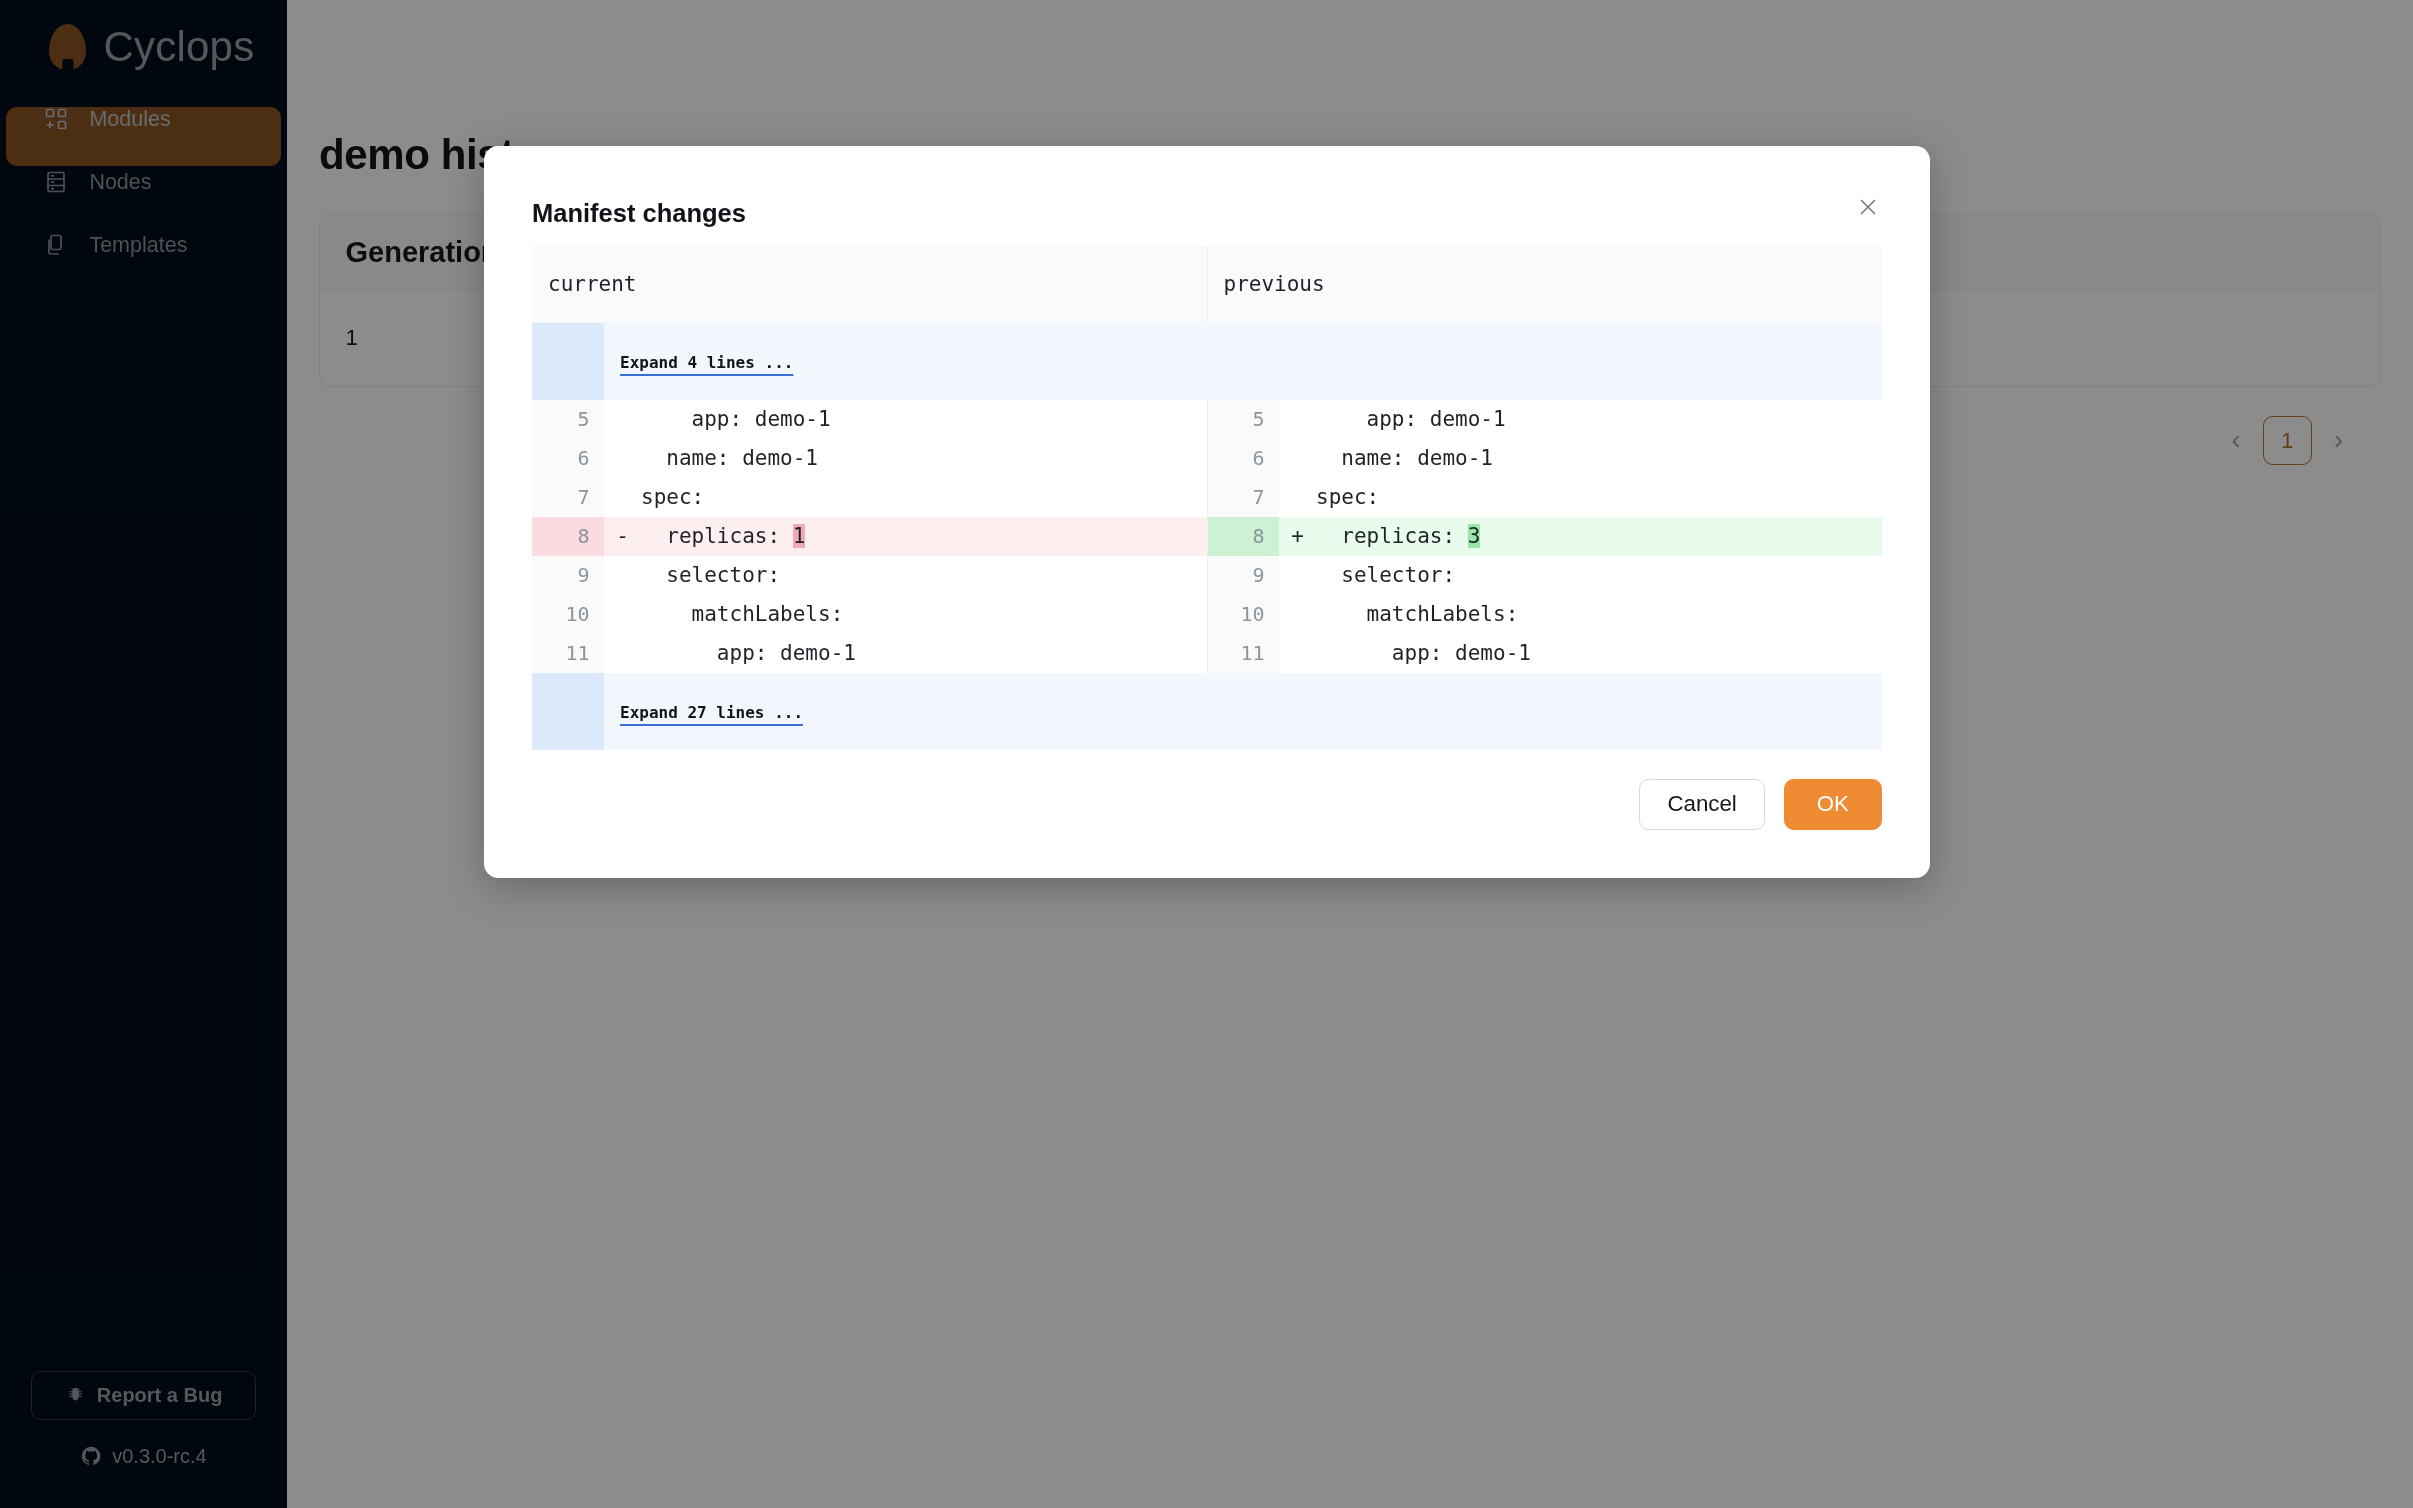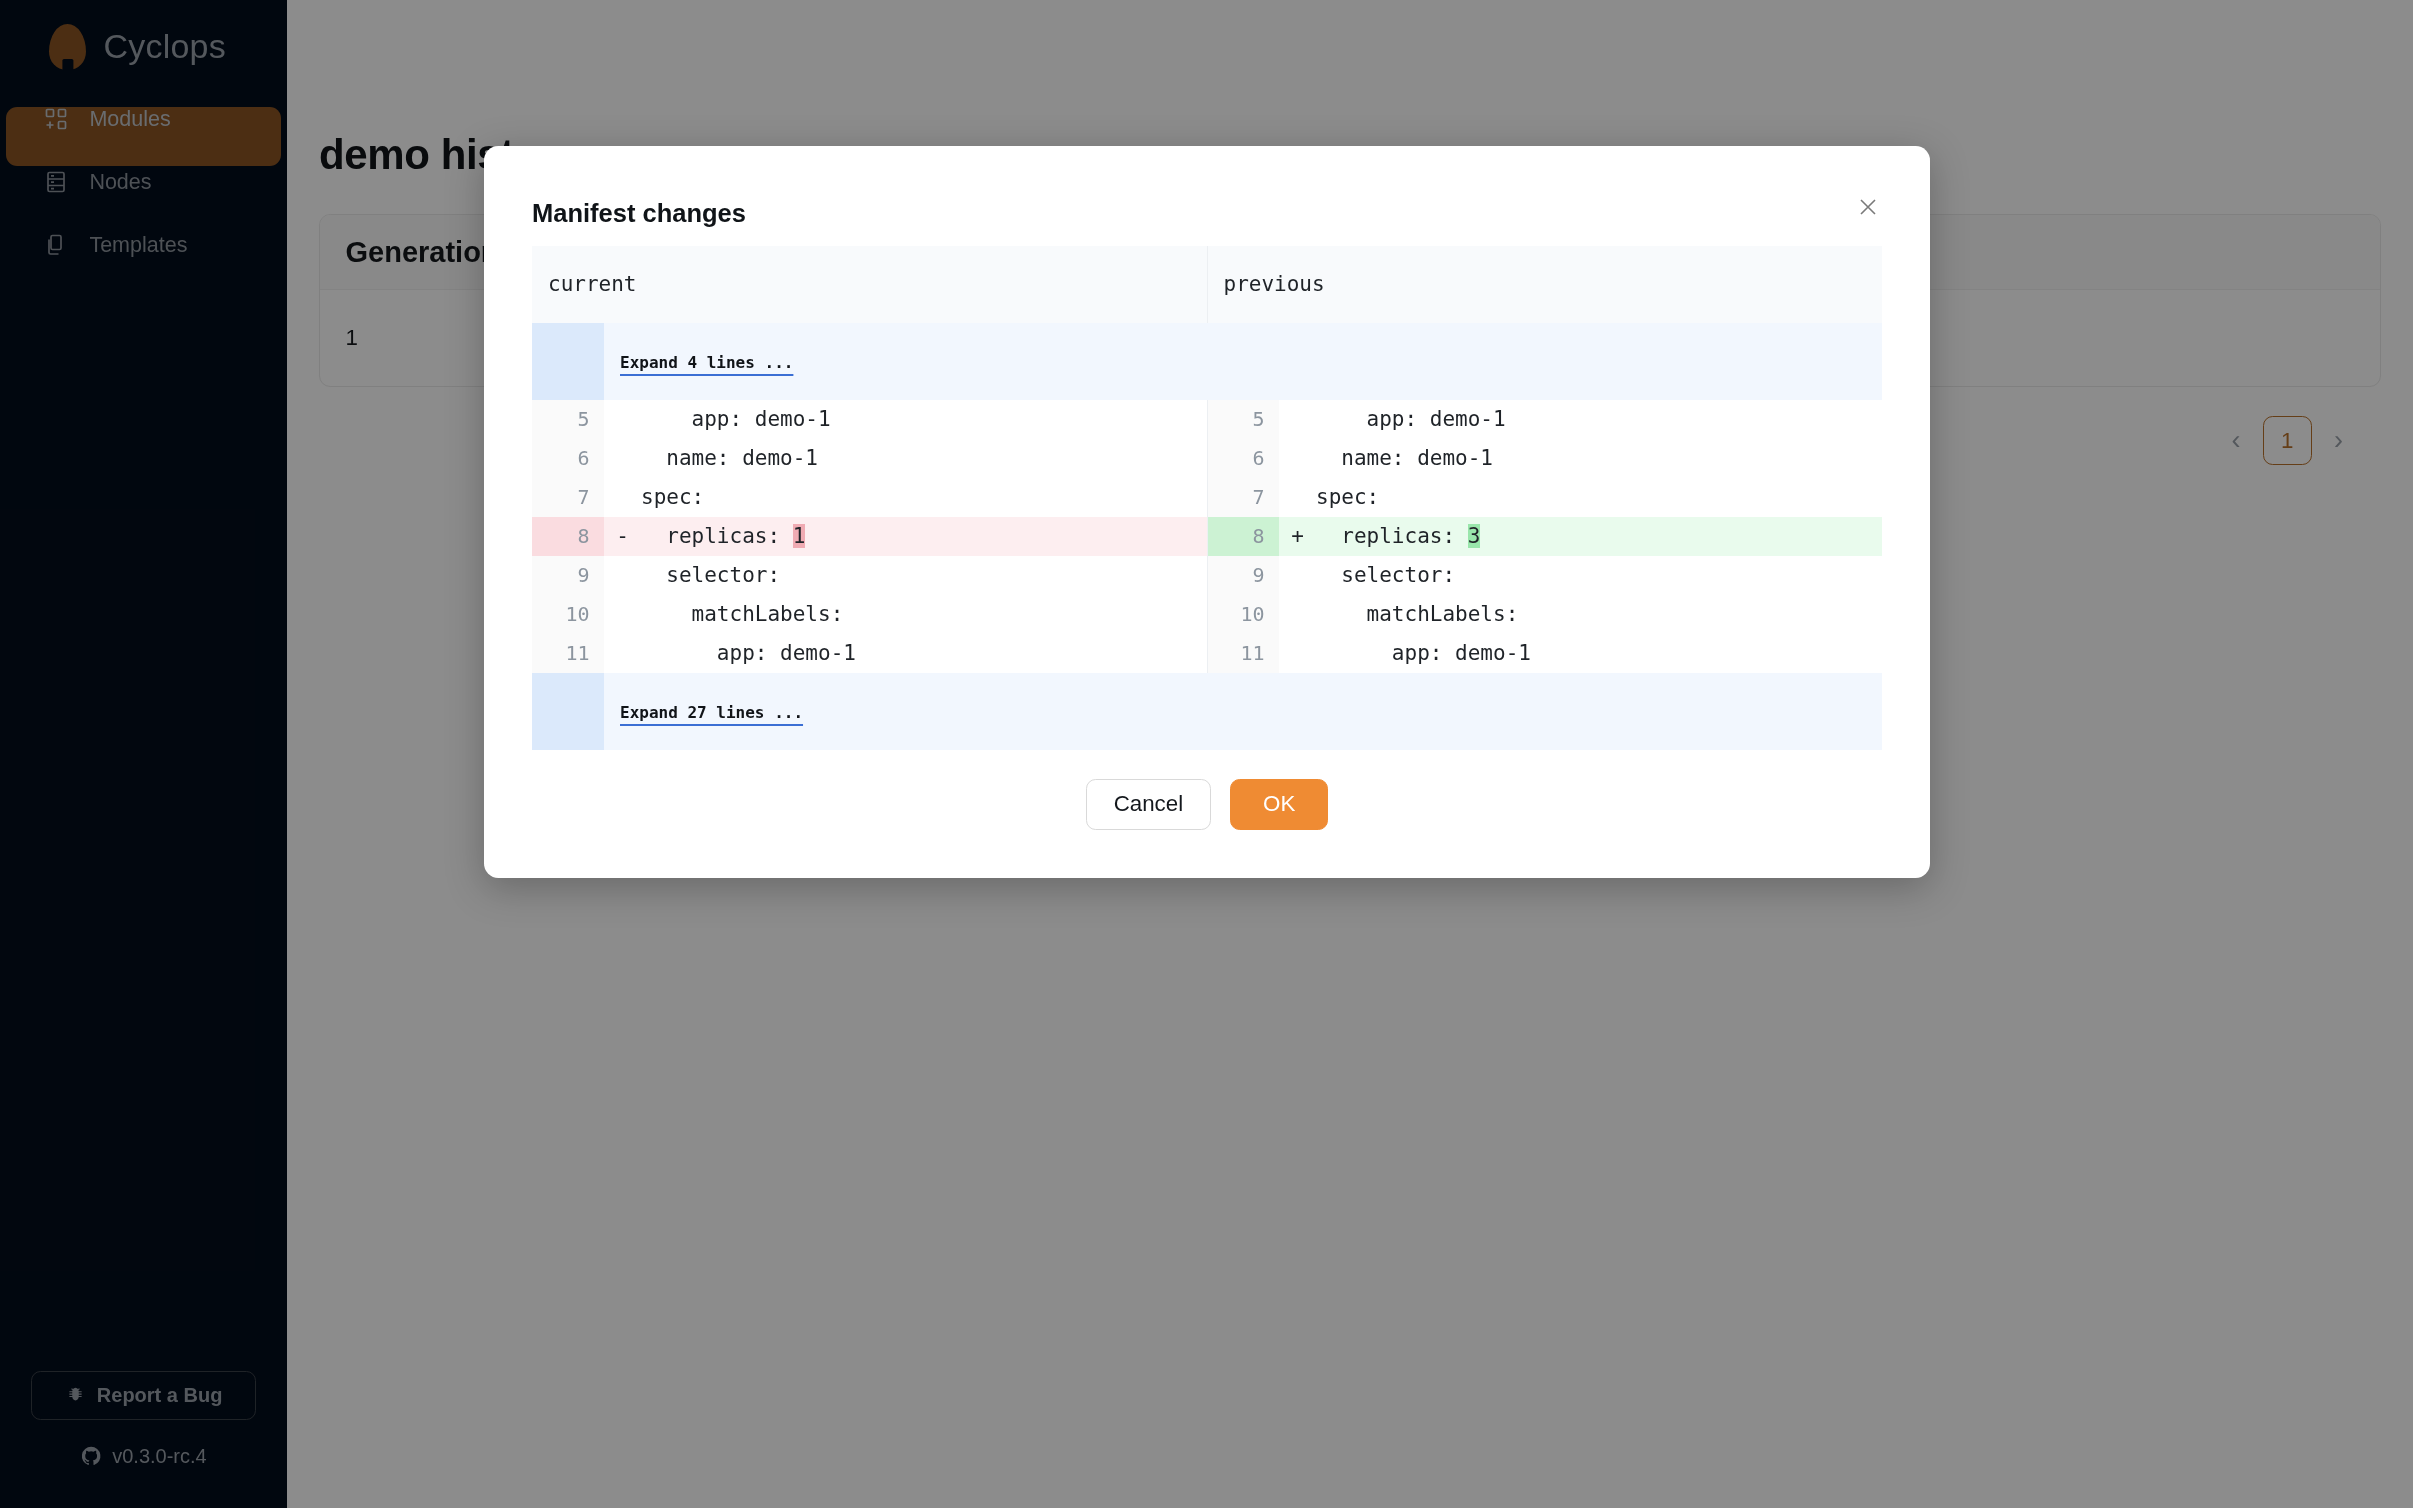--- a/index.html
+++ b/index.html
@@ -38,21 +38,21 @@
     content: "";
     position: absolute;
     left: 50%; transform: translateX(-50%);
     bottom: -0.8px;
     width: 11.2px; height: 11.2px;
     background: #030d1c;
     border-radius: 1.6px 1.6px 0 0;
   }
   .brand-name {
     color: #9aa1a9;
-    font-size: 34px;
+    font-size: 42px;
     font-weight: 400;
     letter-spacing: 0.2px;
   }
 
   .nav { margin-top: 14.4px; padding: 0 6.4px; }
   .nav-item {
     display: flex; align-items: flex-start;
     gap: 21px;
     height: 59px;
     margin: 0 0 4px 0;
@@ -173,21 +173,21 @@
     position: absolute; right: 29px; top: 27px;
     width: 35px; height: 35px;
     display: flex; align-items: center; justify-content: center;
     color: #7a7a7a;
     cursor: pointer;
     background: none; border: none; padding: 0;
   }
   .modal-body { padding: 0 32px; }
   .modal-footer {
     padding: 29px 32px 32px 32px;
-    display: flex; justify-content: center; gap: 19px;
+    display: flex; justify-content: flex-end; gap: 19px;
   }
   .btn-cancel {
     height: 51px; padding: 0 27px;
     background: #fff; border: 0.8px solid #d9d9d9; border-radius: 9.6px;
     font-family: "Liberation Sans", sans-serif; font-size: 22.3px; color: #14181d;
     cursor: pointer;
   }
   .btn-ok {
     height: 51px; padding: 0 32px;
     background: #ef8b33; border: 0.8px solid #ef8b33; border-radius: 9.6px;

